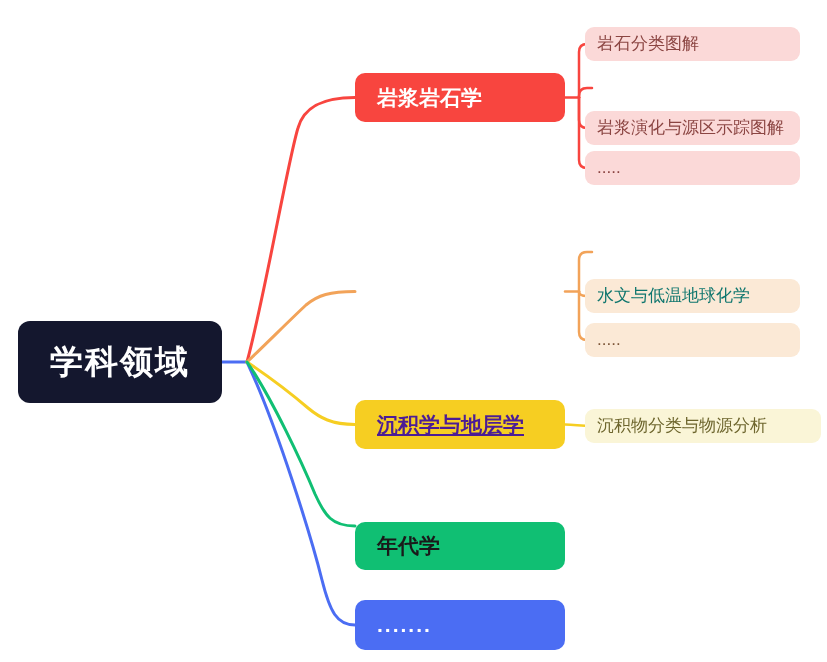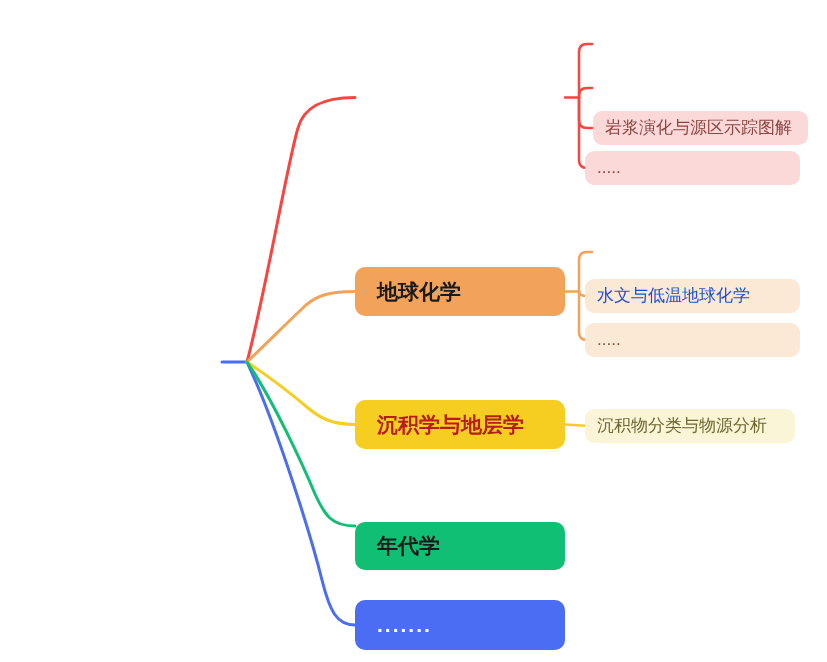--- a/index.html
+++ b/index.html
@@ -10,21 +10,21 @@
   .node{position:absolute;box-sizing:border-box;white-space:nowrap;}
   .root{left:18px;top:321px;width:204px;height:82px;border-radius:12px;
         display:flex;align-items:center;justify-content:center;
         font-size:33px;font-weight:bold;letter-spacing:2px;}
   .branch{left:355px;width:210px;height:49px;border-radius:10px;
           line-height:49px;padding-left:22px;font-size:21px;font-weight:bold;}
   .branch.tall{height:50px;line-height:50px;}
   .branch.dots{letter-spacing:2px;}
   .child{left:585px;width:215px;height:34px;border-radius:9px;
          line-height:34px;padding-left:12px;font-size:17px;}
-  .child.narrow{width:210px;}
+  .child.narrow{width:236px;}
 </style>
 </head>
 <body>
 
 <div class="canvas">
 
   <svg class="connectors" width="827" height="662" viewBox="0 0 827 662">
 
     <g fill="none" stroke-width="3" stroke-linecap="round" stroke="#4b6df3">
       <path d="M222,362 L247,362"></path>
@@ -51,28 +51,30 @@
     <g fill="none" stroke-width="3" stroke-linecap="round" stroke="#f6ce22">
       <path d="M247,362 C268,376 294,396 308,408 C320,418 332,424.5 355,424.5"></path>
       <path stroke-width="2.5" d="M565,424.5 C575,424.5 580,426 592,426"></path>
     </g>
 
     <g fill="none" stroke-width="3" stroke-linecap="round" stroke="#10bf73">
       <path d="M247,362 C272,398 303,465 315,494 C325,516 332,526 355,526"></path>
     </g>
   </svg>
 
+  <div class="node root" style="background-color: rgb(20, 23, 46); color: rgb(255, 255, 255);">学科领域</div>
 
-  <div class="node child" style="top: 111px; background-color: rgb(251, 217, 216); color: rgb(139, 69, 66); margin-left: 8px;">岩浆演化与源区示踪图解</div>
+  <div class="node branch" style="top: 73px; background-color: rgb(248, 69, 63); color: rgb(255, 255, 255);">岩浆岩石学</div>
+  <div class="node child" style="top: 27px; background-color: rgb(251, 217, 216); color: rgb(139, 69, 66);">岩石分类图解</div>
+  <div class="node child" style="top: 111px; background-color: rgb(251, 217, 216); color: rgb(139, 69, 66);">岩浆演化与源区示踪图解</div>
   <div class="node child" style="top: 151px; background-color: rgb(251, 217, 216); color: rgb(139, 69, 66);">.....</div>
 
-  <div class="node branch" style="top: 267px; background-color: rgb(242, 163, 89); color: rgb(26, 26, 26);">地球化学</div>
-  <div class="node child" style="top: 279px; background-color: rgb(251, 233, 214); color: #1d4ed8;">水文与低温地球化学</div>
+  <div class="node child" style="top: 279px; background-color: rgb(251, 233, 214); color: #0f766e;">水文与低温地球化学</div>
   <div class="node child" style="top: 323px; background-color: rgb(251, 233, 214); color: rgb(125, 86, 56);">.....</div>
 
-  <div class="node branch" style="top: 400px; background-color: rgb(246, 206, 34); color: #b91c1c;">沉积学与地层学</div>
+  <div class="node branch" style="top: 400px; background-color: rgb(246, 206, 34); color: #4c1d95; text-decoration: underline;">沉积学与地层学</div>
   <div class="node child narrow" style="top: 409px; background-color: rgb(250, 245, 215); color: rgb(110, 102, 46);">沉积物分类与物源分析</div>
 
   <div class="node branch" style="top: 502px; height: 48px; line-height: 48px; background-color: rgb(16, 191, 115); color: rgb(26, 26, 26); margin-top: 20px;">年代学</div>
 
   <div class="node branch tall dots" style="top: 600px; background-color: rgb(75, 109, 243); color: rgb(255, 255, 255);">.......</div>
 
 </div>
 
 </body></html>

